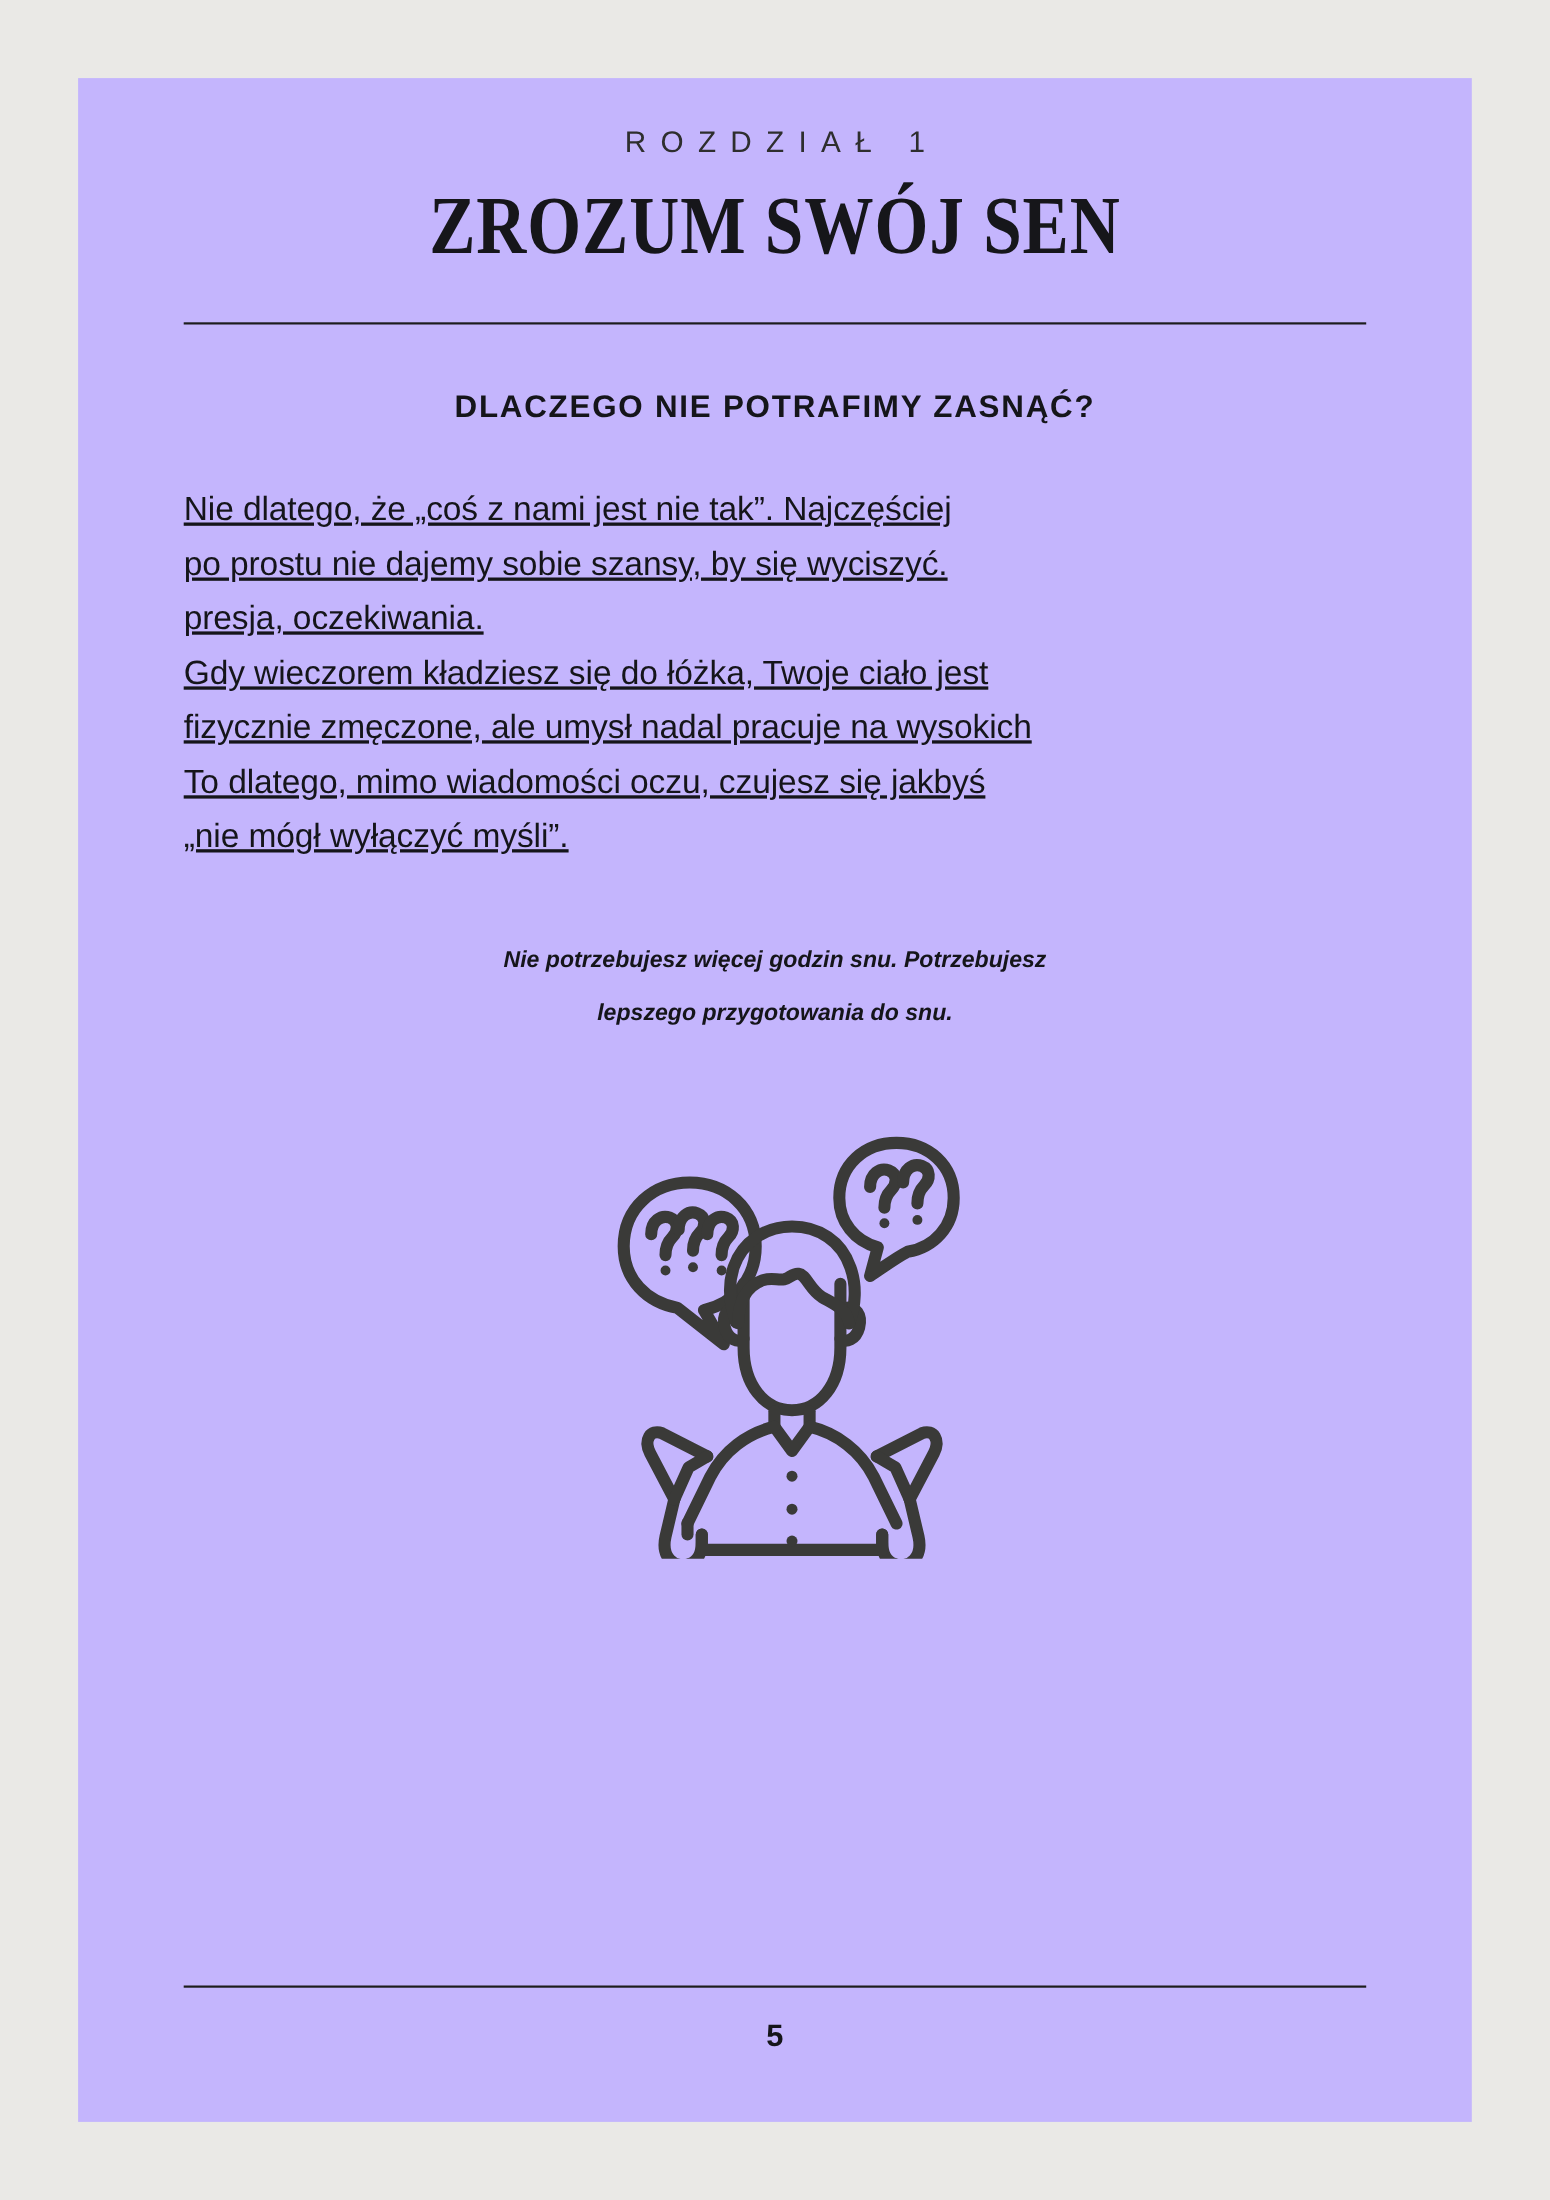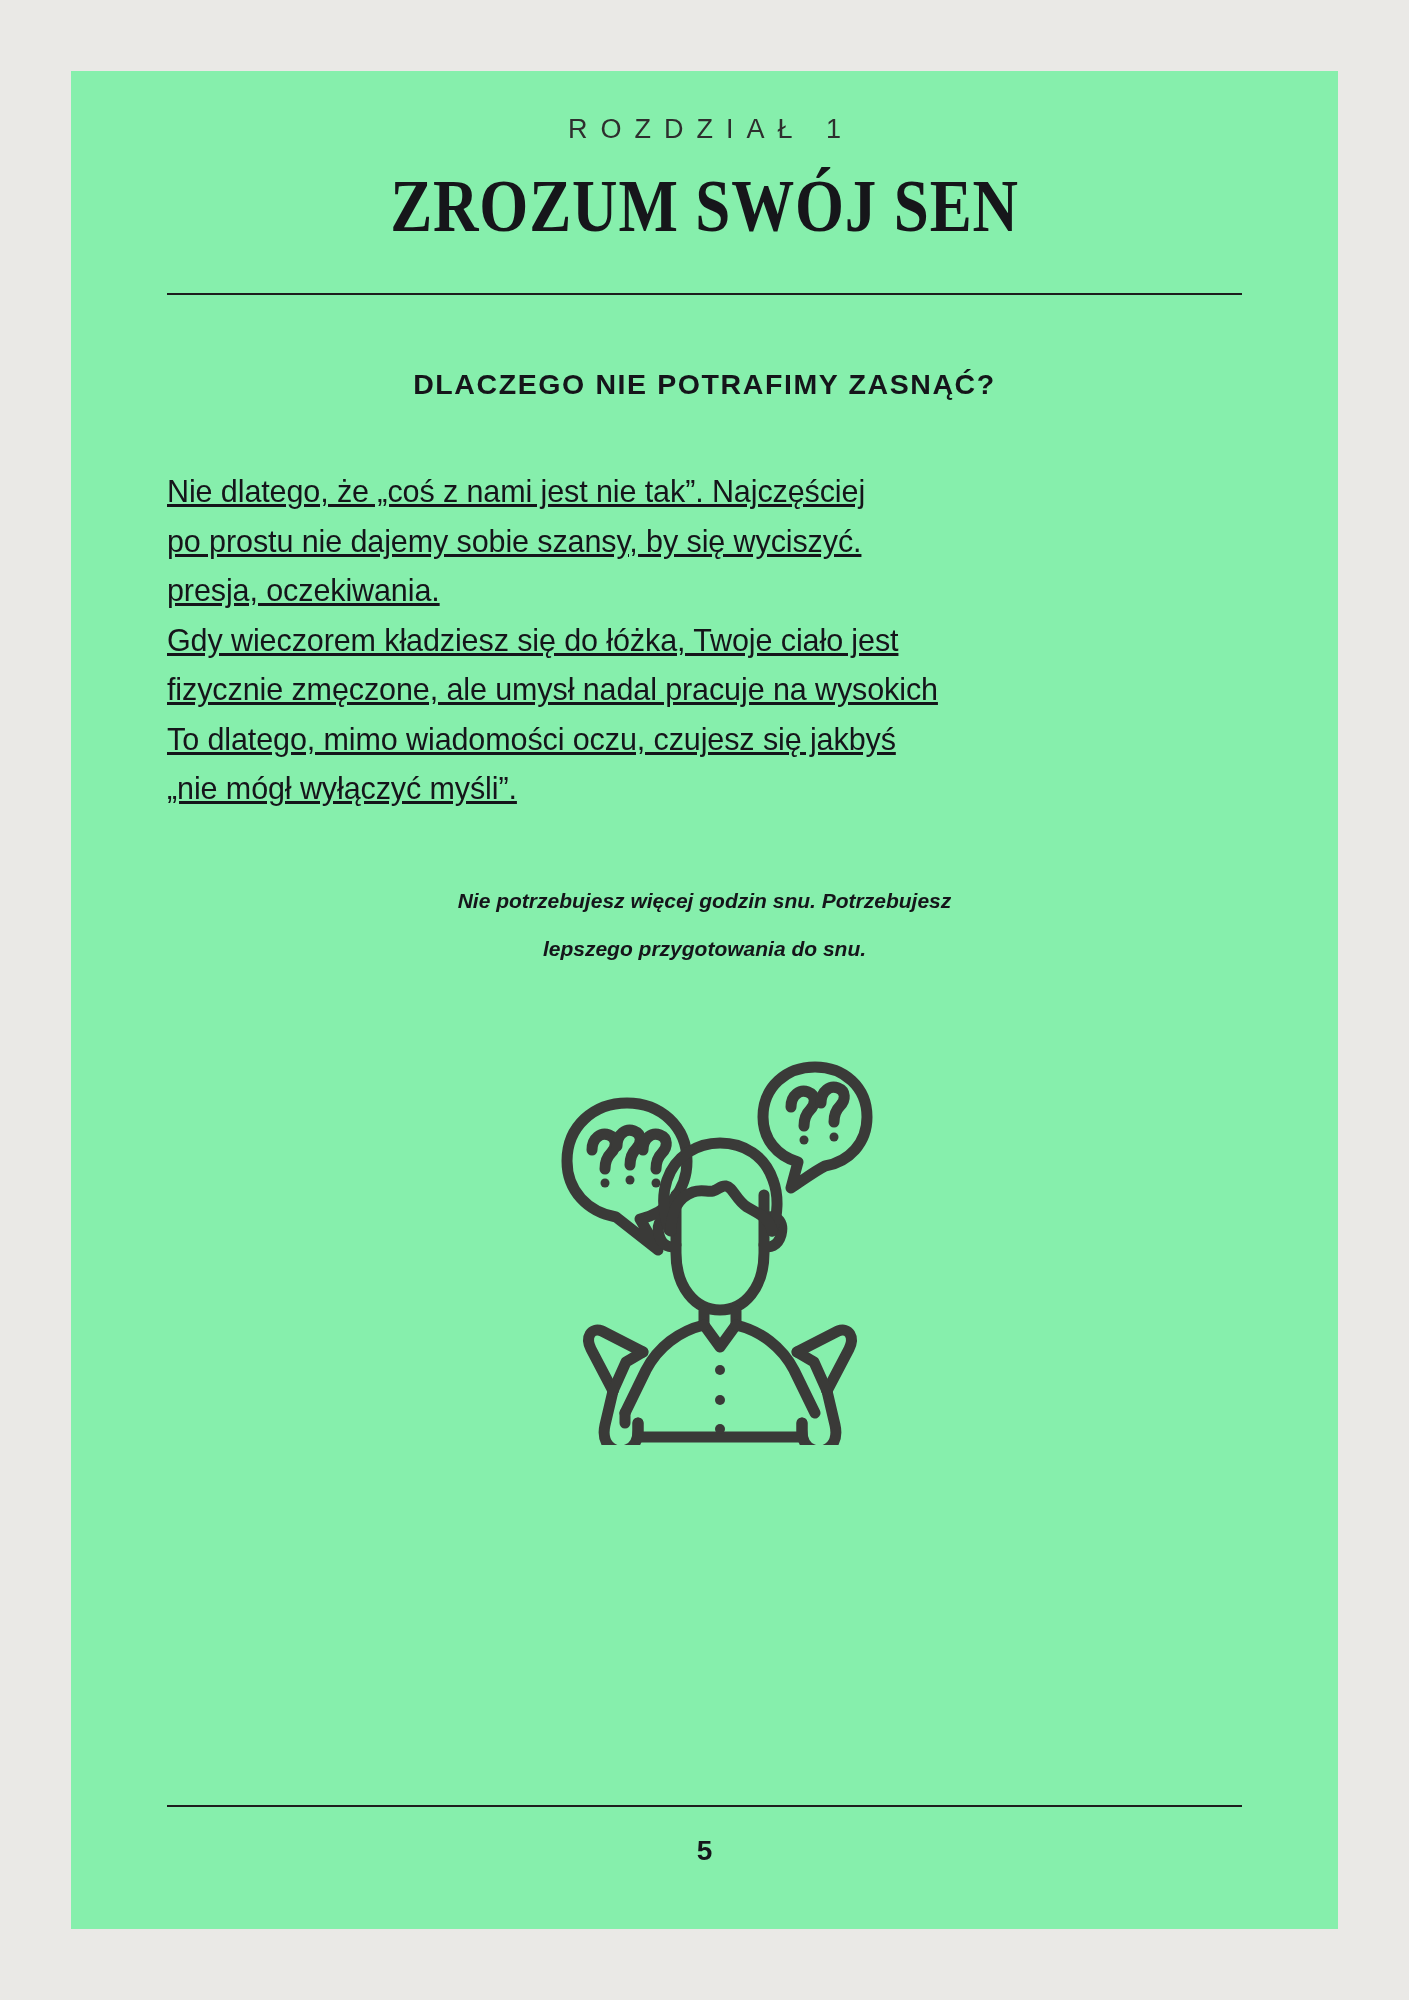--- a/index.html
+++ b/index.html
@@ -13,21 +13,21 @@
     font-family: "Liberation Sans", sans-serif;
     overflow: hidden;
   }
 
   .page {
     position: absolute;
     left: 71px;
     top: 71px;
     width: 1267px;
     height: 1858px;
-    background: #86efac;
+    background: #c4b5fd;
     box-sizing: border-box;
     padding: 0 96px;
   }
 
   
   .chapter-label {
     margin: 0;
     padding-top: 42px;
     text-align: center;
     font-family: "Liberation Sans", sans-serif;
@@ -54,21 +54,21 @@
 
   .rule {
     height: 0;
     border: 0;
     border-top: 2.5px solid #1d1d1d;
     margin: 47px 0 0 0;
   }
 
   
   .section-heading {
-    margin: 14px;
+    margin: 0;
     padding-top: 58px;
     text-align: center;
     font-family: "Liberation Sans", sans-serif;
     font-size: 28.5px;
     font-weight: 700;
     letter-spacing: 1.6px;
     color: #15151a;
     line-height: 1.2;
   }
 

